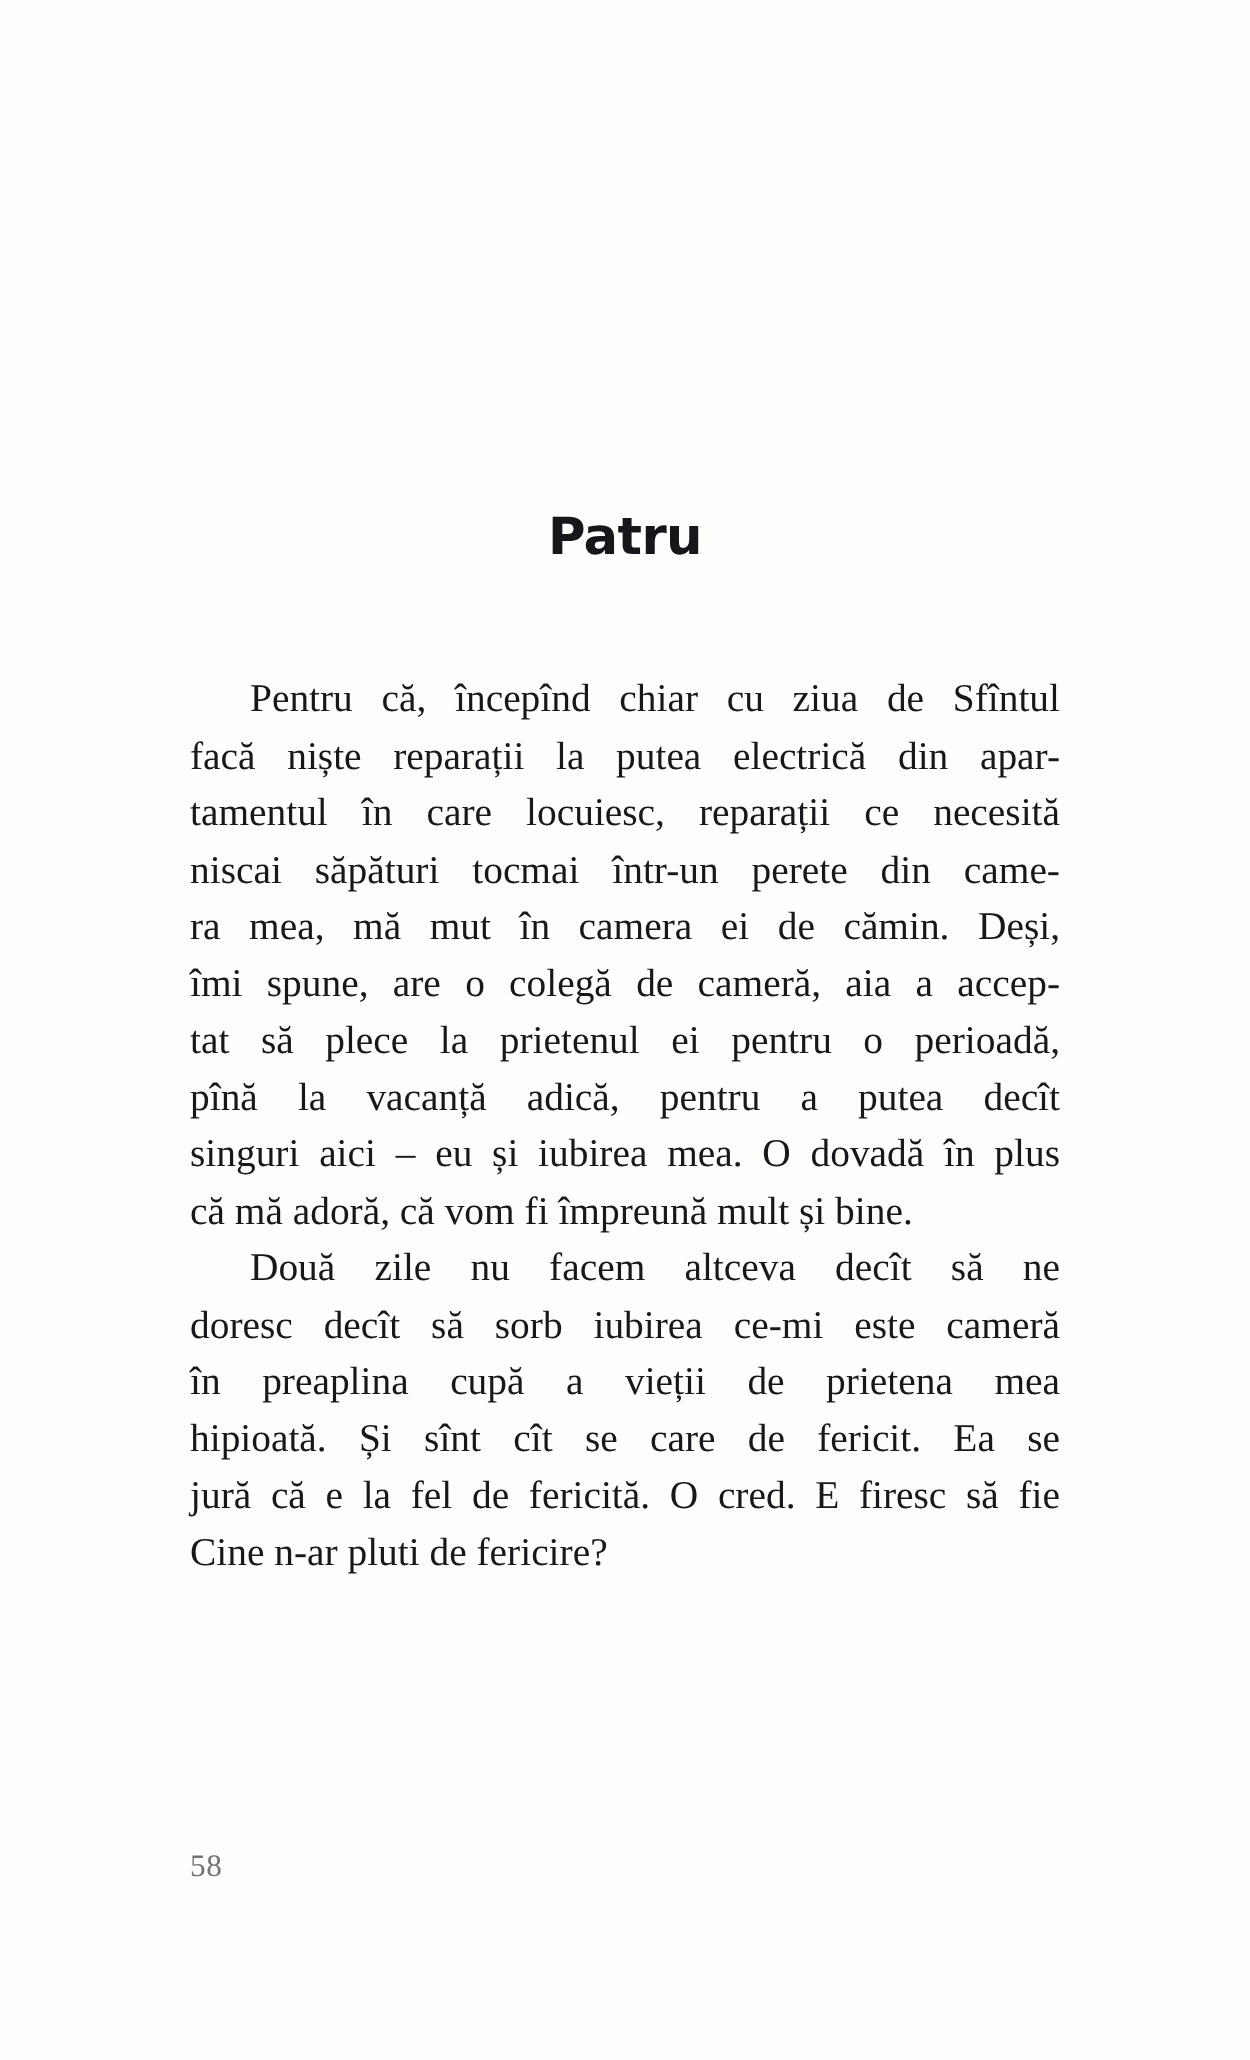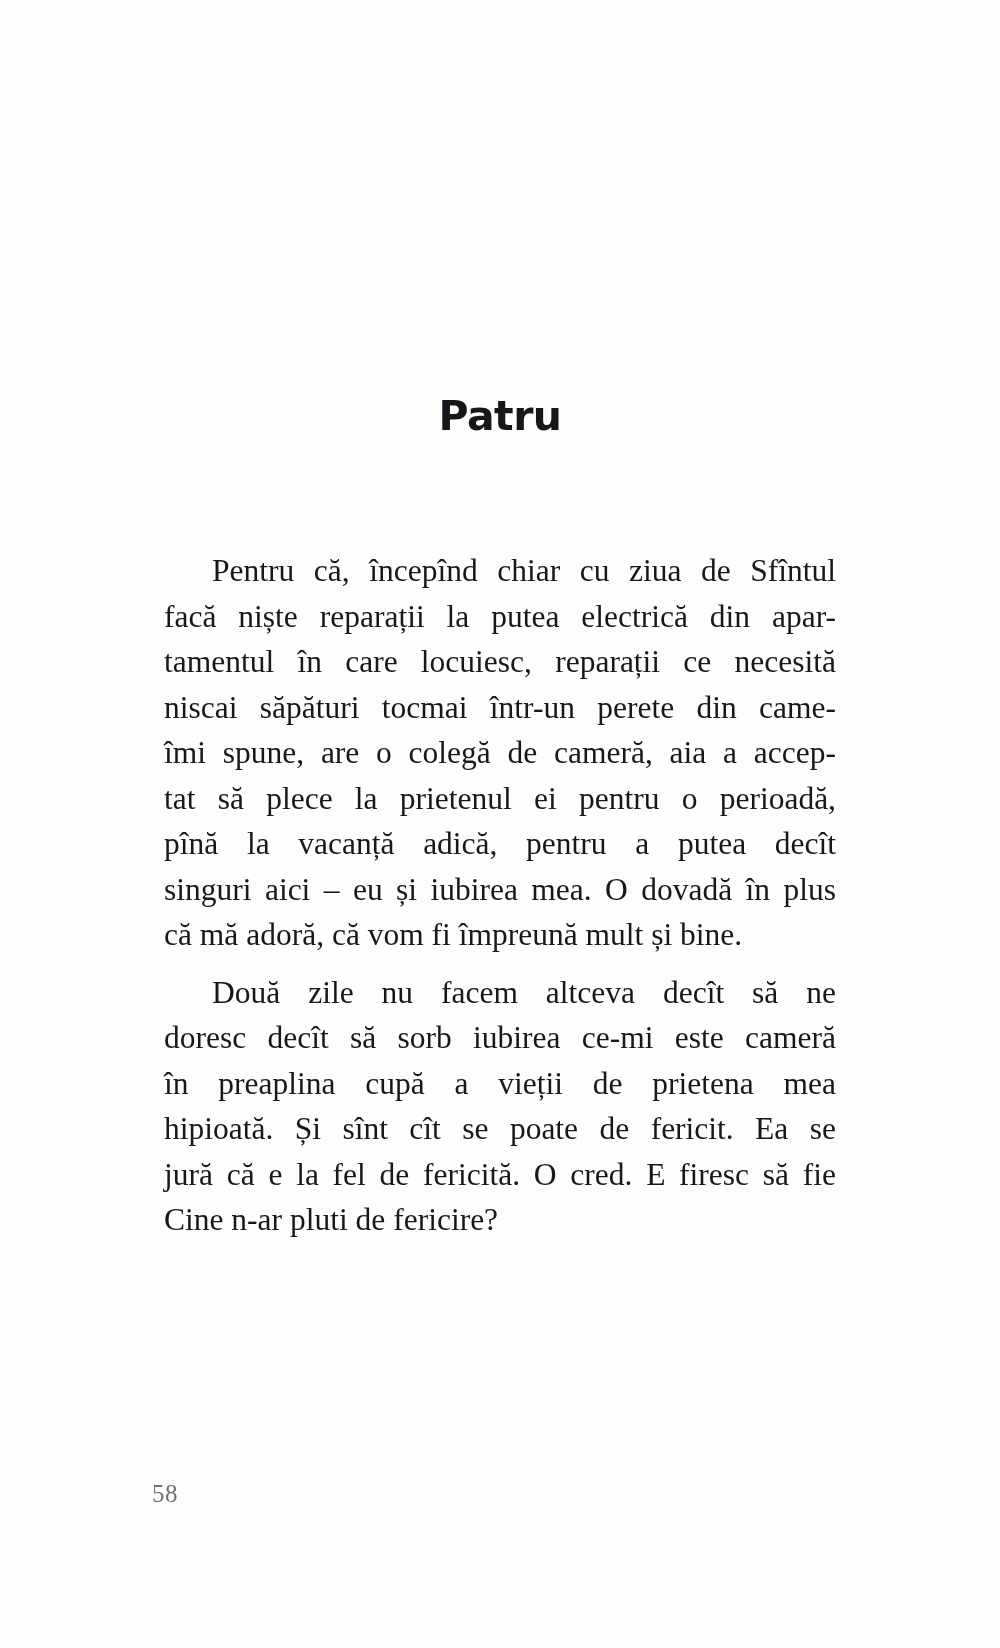--- a/index.html
+++ b/index.html
@@ -26,30 +26,29 @@
     position: absolute;
     left: 0;
     top: 378px;
     width: 696px;
     text-align: center;
     font-family: "DejaVu Sans", sans-serif;
     font-weight: bold;
     font-size: 41px;
     letter-spacing: -0.5px;
     color: #16171a;
-    margin-top: 14px;
   }
   .body-block {
     position: absolute;
     left: 0;
     top: 536px;
     width: 696px;
   }
   .para {
-    margin: 12px;
+    margin: 0;
     font-family: "Liberation Serif", "DejaVu Serif", serif;
     font-size: 31.5px;
     line-height: 45.5px;
     color: #171819;
     text-align: justify;
     text-justify: inter-word;
     -webkit-hyphens: none;
     hyphens: none;
   }
   .para .ln {
@@ -82,31 +81,32 @@
   <div class="page-inner">
 
     <h1 class="chapter-title">Patru</h1>
 
     <div class="body-block">
       <p class="para" id="p1">
           <span class="ln"><span class="indent-spacer"></span>Pentru că, începînd chiar cu ziua de Sfîntul</span>
           <span class="ln">facă niște reparații la putea electrică din apar-</span>
           <span class="ln">tamentul în care locuiesc, reparații ce necesită</span>
           <span class="ln">niscai săpături tocmai într-un perete din came-</span>
+          <span class="ln">ra mea, mă mut în camera ei de cămin. Deși,</span>
           <span class="ln">îmi spune, are o colegă de cameră, aia a accep-</span>
           <span class="ln">tat să plece la prietenul ei pentru o perioadă,</span>
           <span class="ln">pînă la vacanță adică, pentru a putea decît</span>
           <span class="ln">singuri aici – eu și iubirea mea. O dovadă în plus</span>
           <span class="ln last">că mă adoră, că vom fi împreună mult și bine.</span>
         </p>
       <p class="para" id="p2">
           <span class="ln"><span class="indent-spacer"></span>Două zile nu facem altceva decît să ne</span>
           <span class="ln">doresc decît să sorb iubirea ce-mi este cameră</span>
           <span class="ln">în preaplina cupă a vieții de prietena mea</span>
-          <span class="ln">hipioată. Și sînt cît se poate de fericit. Ea se</span>
+          <span class="ln">hipioată. Și sînt cît se care de fericit. Ea se</span>
           <span class="ln">jură că e la fel de fericită. O cred. E firesc să fie</span>
           <span class="ln last">Cine n-ar pluti de fericire?</span>
         </p>
     </div>
 
     <div class="page-number">58</div>
 
   </div>
 </div>
 

